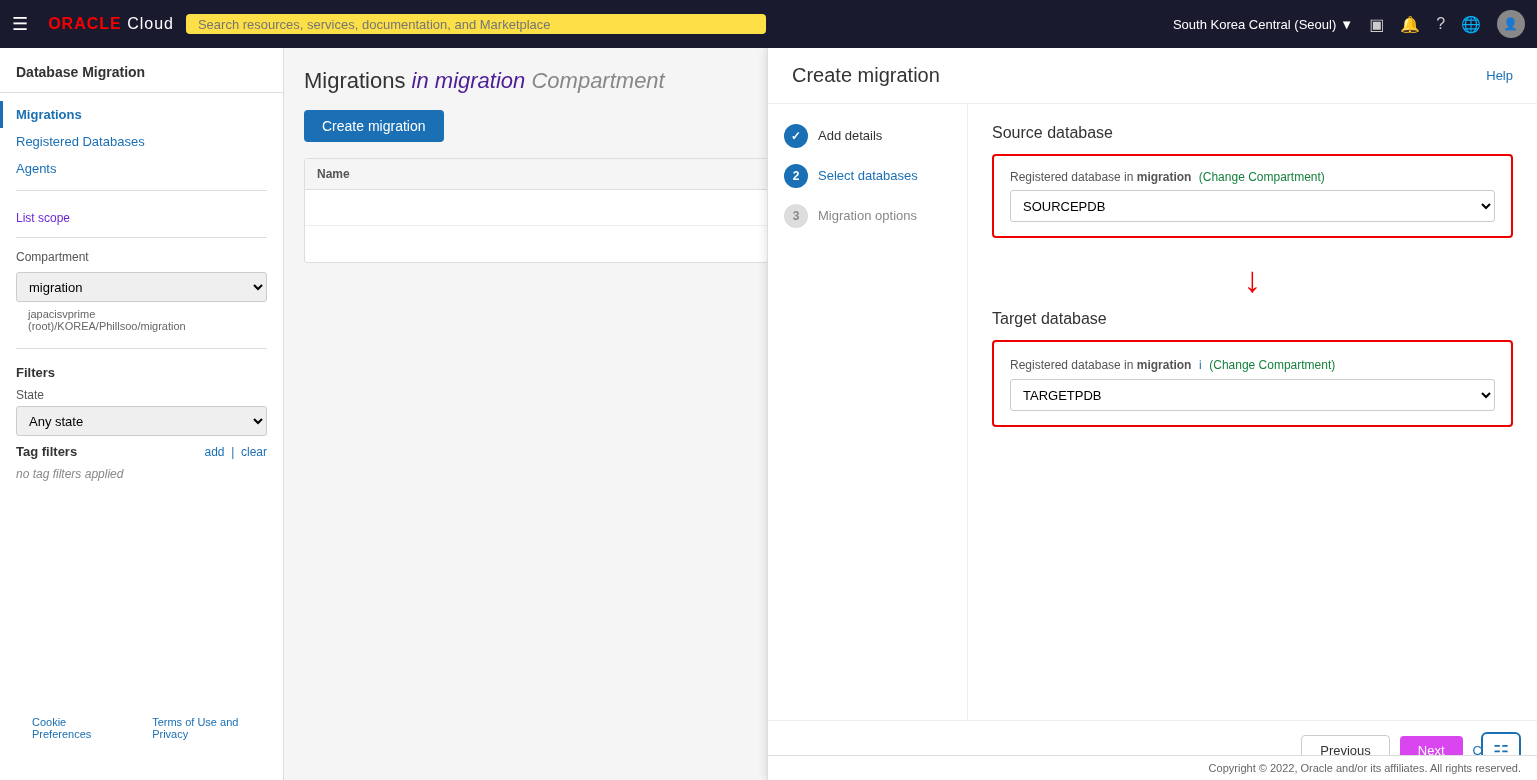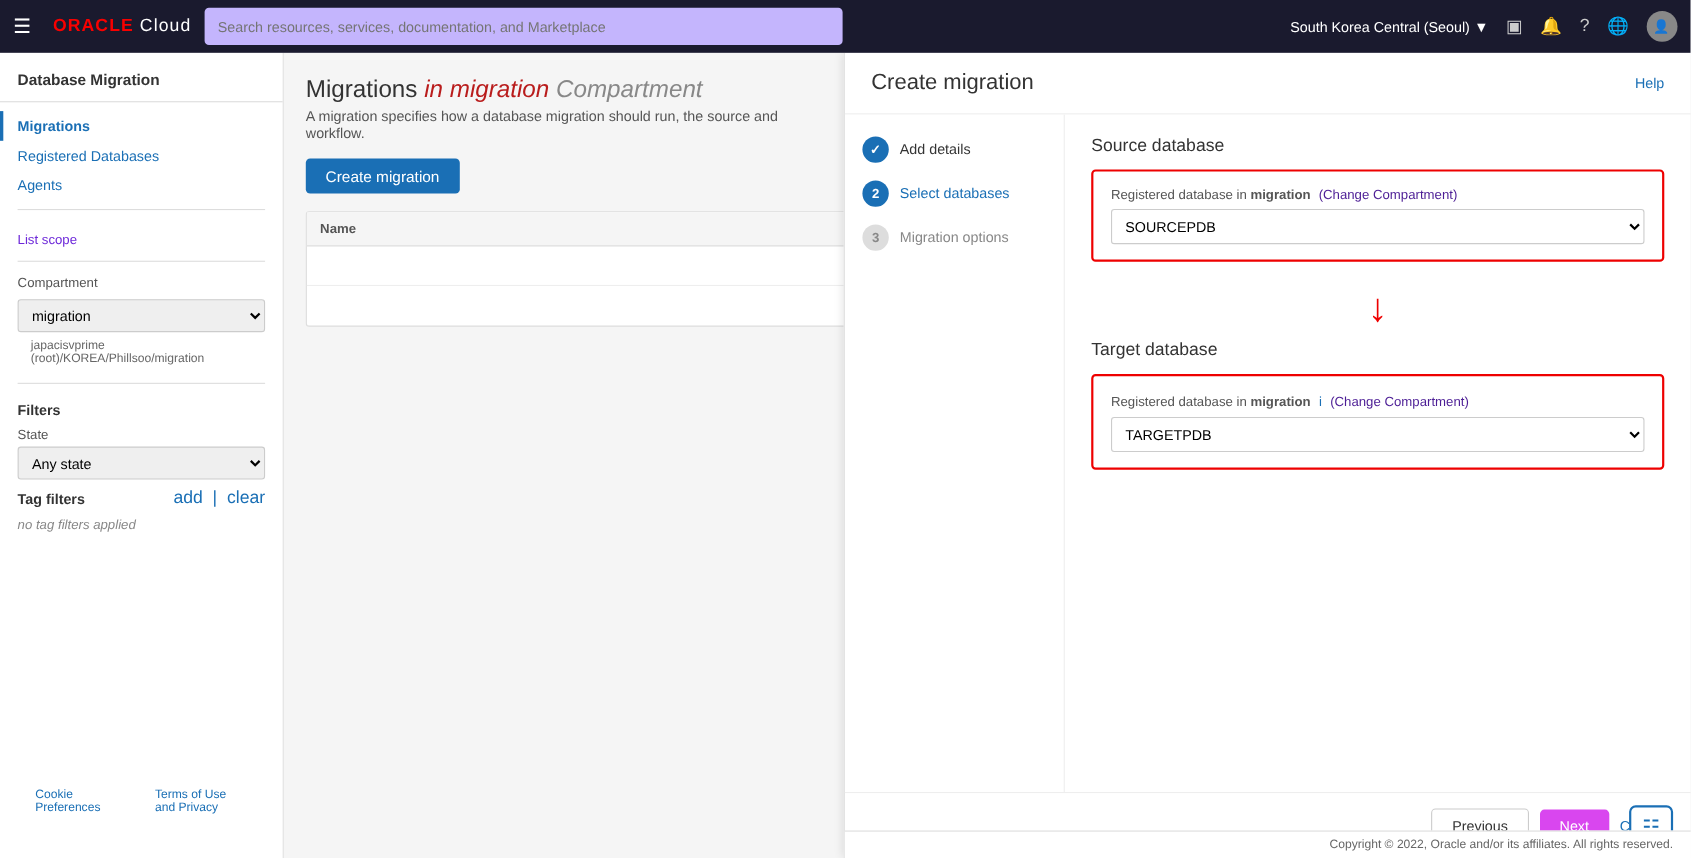--- a/index.html
+++ b/index.html
@@ -8,58 +8,58 @@
     
     .top-nav {
       display: flex; align-items: center; background: #1a1a2e; height: 48px; padding: 0 12px; gap: 12px;
       position: relative; z-index: 100;
     }
     .hamburger { color: #fff; font-size: 18px; cursor: pointer; margin-right: 8px; }
     .oracle-logo { display: flex; align-items: center; gap: 6px; }
     .oracle-logo-text { color: #fff; font-size: 16px; font-weight: 300; letter-spacing: 1px; }
     .oracle-logo-text span { font-weight: 700; color: #f80000; }
     .search-bar {
-      flex: 1; max-width: 580px; height: 34px; border: none; border-radius: 4px;
-      padding: 0 12px; font-size: 13px; background: #c4b5fd; color: #333;
+      flex: 1; max-width: 580px; height: 20px; border: none; border-radius: 4px;
+      padding: 0 12px; font-size: 13px; background: #fde047; color: #333;
     }
     .nav-right { margin-left: auto; display: flex; align-items: center; gap: 16px; }
     .region-selector { color: #fff; font-size: 13px; cursor: pointer; display: flex; align-items: center; gap: 4px; }
     .nav-icon { color: #ccc; font-size: 16px; cursor: pointer; }
     .avatar { width: 28px; height: 28px; border-radius: 50%; background: #888; display: flex; align-items: center; justify-content: center; color: #fff; font-size: 12px; cursor: pointer; }
 
     
     .main-layout { display: flex; height: calc(780px - 48px); }
 
     
-    .left-sidebar { width: 258px; background: #fff; border-right: 1px solid #ddd; padding: 16px 0; flex-shrink: 0; display: flex; flex-direction: column; }
+    .left-sidebar { width: 284px; background: #fff; border-right: 1px solid #ddd; padding: 16px 0; flex-shrink: 0; display: flex; flex-direction: column; }
     .sidebar-title { font-size: 14px; font-weight: 600; color: #333; padding: 0 16px 12px; border-bottom: 1px solid #ddd; margin-bottom: 8px; }
     .sidebar-nav-item { padding: 6px 16px; cursor: pointer; font-size: 13px; color: #1a6fb5; }
     .sidebar-nav-item.active { color: #1a6fb5; font-weight: 600; border-left: 3px solid #1a6fb5; padding-left: 13px; }
     .sidebar-nav-item:not(.active) { color: #1a6fb5; }
     .sidebar-section-title { font-size: 12px; font-weight: 400; color: #6d28d9; padding: 12px 16px 4px; }
     .sidebar-divider { border: none; border-top: 1px solid #ddd; margin: 8px 16px; }
     .compartment-label { font-size: 12px; color: #555; padding: 4px 16px; }
     .compartment-select { margin: 4px 16px; width: calc(100% - 32px); height: 30px; border: 1px solid #ccc; border-radius: 3px; padding: 0 8px; font-size: 13px; }
     .compartment-path { font-size: 11px; color: #666; padding: 2px 28px 8px; }
     .filters-section { padding: 8px 16px; }
     .filters-title { font-size: 13px; font-weight: 600; color: #333; margin-bottom: 8px; }
     .filter-label { font-size: 12px; color: #555; margin-bottom: 4px; }
     .filter-select { width: 100%; height: 30px; border: 1px solid #ccc; border-radius: 3px; padding: 0 8px; font-size: 13px; margin-bottom: 8px; }
     .tag-filters-row { display: flex; justify-content: space-between; align-items: center; margin-bottom: 4px; }
     .tag-filters-label { font-size: 13px; font-weight: 600; color: #333; }
-    .tag-links { font-size: 16px; color: #1a6fb5; }
+    .tag-links { font-size: 12px; color: #1a6fb5; }
     .tag-links a { color: #1a6fb5; text-decoration: none; cursor: pointer; }
     .no-tags { font-size: 12px; color: #888; font-style: italic; padding-top: 4px; }
     .sidebar-footer { margin-top: auto; padding: 12px 16px; display: flex; gap: 12px; }
 
     
     .middle-content { flex: 1; background: #f5f5f5; padding: 20px; overflow-y: auto; position: relative; z-index: 1; }
     .page-header { margin-bottom: 16px; }
     .page-title { font-size: 22px; font-weight: 300; color: #333; }
-    .page-title em { font-style: italic; color: #b91c1c; }
+    .page-title em { font-style: italic; color: #4c1d95; }
     .page-subtitle { font-size: 13px; color: #555; margin-top: 4px; max-width: 460px; }
     .create-btn { background: #1a6fb5; color: #fff; border: none; padding: 8px 18px; border-radius: 4px; font-size: 14px; cursor: pointer; margin-bottom: 16px; }
     .table-container { background: #fff; border: 1px solid #ddd; border-radius: 3px; }
     .table-header-row { display: flex; background: #f5f5f5; border-bottom: 1px solid #ddd; padding: 8px 12px; font-size: 12px; font-weight: 600; color: #555; }
     .table-col-name { flex: 1; }
     .table-col-state { flex: 1; }
     .table-row { display: flex; padding: 10px 12px; border-bottom: 1px solid #eee; min-height: 36px; }
     .table-row:last-child { border-bottom: none; }
 
     
@@ -86,21 +86,21 @@
 
     
     .panel-content { flex: 1; padding: 20px 24px; overflow-y: auto; }
 
     .db-section { margin-bottom: 24px; }
     .db-section-title { font-size: 16px; font-weight: 500; color: #333; margin-bottom: 12px; }
 
     .db-card { border: 2px solid #e00; border-radius: 4px; padding: 14px 16px; margin-bottom: 16px; background: #fff; }
     .db-field-label { font-size: 12px; color: #555; margin-bottom: 6px; }
     .db-field-label strong { font-weight: 600; }
-    .db-field-label a { color: #4c1d95; text-decoration: none; cursor: pointer; margin-left: 4px; }
+    .db-field-label a { color: #15803d; text-decoration: none; cursor: pointer; margin-left: 4px; }
     .db-select { width: 100%; height: 32px; border: 1px solid #ccc; border-radius: 3px; padding: 0 8px; font-size: 13px; background: #fff; cursor: pointer; }
     .pdb-checkbox { width: 14px; height: 14px; cursor: pointer; }
     .pdb-label { font-size: 13px; color: #333; }
 
     .arrow-indicator { text-align: center; margin: 12px 0; }
     .arrow-down { color: #e00; font-size: 36px; line-height: 1; }
 
     
     .panel-footer { padding: 14px 24px; border-top: 1px solid #eee; display: flex; align-items: center; gap: 10px; justify-content: flex-end; position: relative; }
     .btn-prev { background: #fff; color: #333; border: 1px solid #ccc; padding: 7px 18px; border-radius: 4px; font-size: 13px; cursor: pointer; }
@@ -181,21 +181,20 @@
     </div>
   </aside>
 
   <main class="middle-content">
     <div class="page-header">
       <div class="page-title">
         <span>Migrations</span>
         <em> <span>in migration</span> </em>
         <span style="font-style:italic; color:#888; font-weight:300;">Compartment</span>
       </div>
-      <div class="page-subtitle">A migration specifies how a database migration should run, the source and workflow.</div>
     </div>
 
     <button class="create-btn">Create migration</button>
 
     <div class="table-container">
       <div class="table-header-row">
         <div class="table-col-name">Name</div>
         <div class="table-col-state">State</div>
       </div>
       <div class="table-row"></div>

